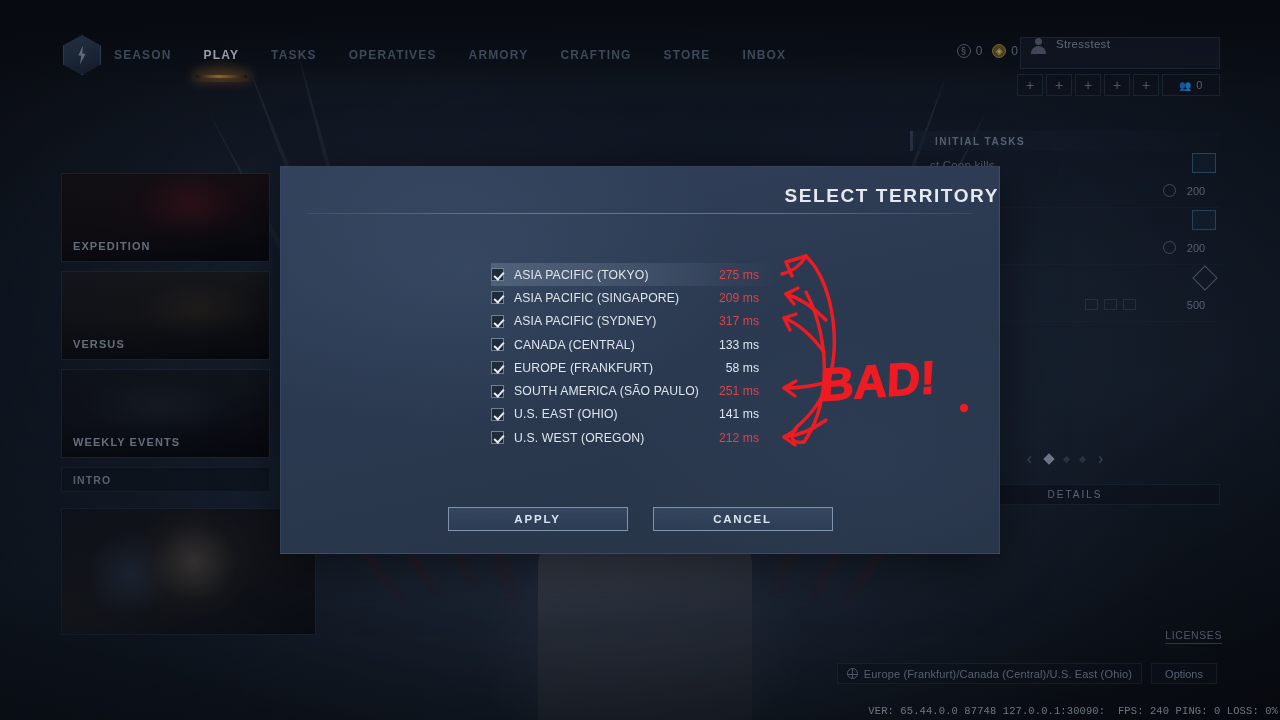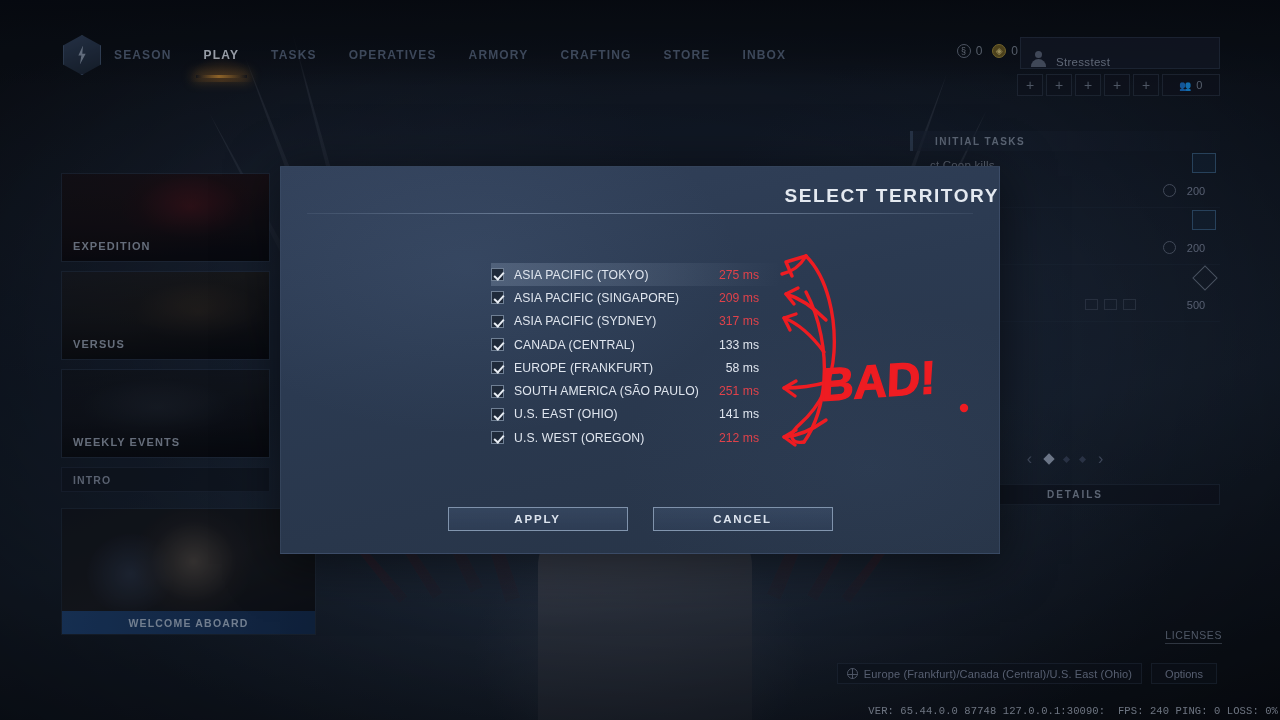--- a/index.html
+++ b/index.html
@@ -115,21 +115,21 @@
     border: 1px solid #6a7384; display:flex; align-items:center; justify-content:center;
     font-size: 9px; color: #8d95a4;
   }
   .cur-ico.gold { background: #6a5a22; border-color: #a08936; color:#d8c477; }
 
   .profile {
     position: absolute; right: 60px; top: 37px;
     width: 200px; height: 32px;
     background: rgba(22,28,42,0.80);
     border: 1px solid rgba(70,86,112,0.35);
-    display: flex; align-items: flex-end; gap: 9px; padding: 0 9px;
+    display: flex; align-items: flex-start; gap: 9px; padding: 0 9px;
   }
   .avatar {
     width: 17px; height: 17px;
   }
   .avatar-head { width: 7px; height: 7px; border-radius: 50%; background: #5a6478; margin: 0 auto; }
   .avatar-body { width: 15px; height: 8px; border-radius: 8px 8px 0 0; background: #5a6478; margin: 1px auto 0; }
   .pname { font-size: 11.5px; color: #8590a3; letter-spacing: .3px; }
 
   .slots {
     position: absolute; right: 60px; top: 74px;
@@ -264,21 +264,21 @@
   .pg-arrow { font-size: 16px; color: #57627a; }
   .pg-dots { display: flex; align-items: center; gap: 11px; }
   .pg-dot { width: 5px; height: 5px; background: #39445c; transform: rotate(45deg); }
   .pg-dot.on { width: 8px; height: 8px; background: #9aa7bd; }
   .details-btn {
     position: absolute; right: 60px; top: 484px; width: 310px; height: 21px;
     border: 1px solid rgba(62,80,106,0.32);
     background: rgba(14,19,29,0.55);
     display: flex; align-items: center; justify-content: center;
   }
-  .details-label { font-size: 10px; font-weight: 700; letter-spacing: 2px; color: #828d9f; margin-left: 20px; }
+  .details-label { font-size: 10px; font-weight: 400; letter-spacing: 2px; color: #828d9f; margin-left: 20px; }
 
   .licenses {
     position: absolute; right: 58px; top: 629px;
     font-size: 10.5px; letter-spacing: .6px; color: #6f7a8c;
     border-bottom: 1px solid rgba(120,132,150,0.5);
     padding-bottom: 2px;
   }
 
   
   .region-chip {
@@ -487,23 +487,20 @@
         <div class="mode-label">WEEKLY EVENTS</div>
       </div>
       <div class="intro-row">
         <div class="intro-label">INTRO</div>
       </div>
     </div>
 
   <div class="promo">
     <div class="promo-art"></div>
     <div class="promo-scrim"></div>
-    <div class="promo-bar">
-      <div class="promo-label">WELCOME ABOARD</div>
-    </div>
   </div>
 
   <div class="rightpanel">
     <div class="panel-head">
       <div class="panel-title">INITIAL TASKS</div>
     </div>
     <div id="tasklist">
         <div class="task-row">
           <div class="task-name">ct Coop kills</div>
           <div class="task-reward">

